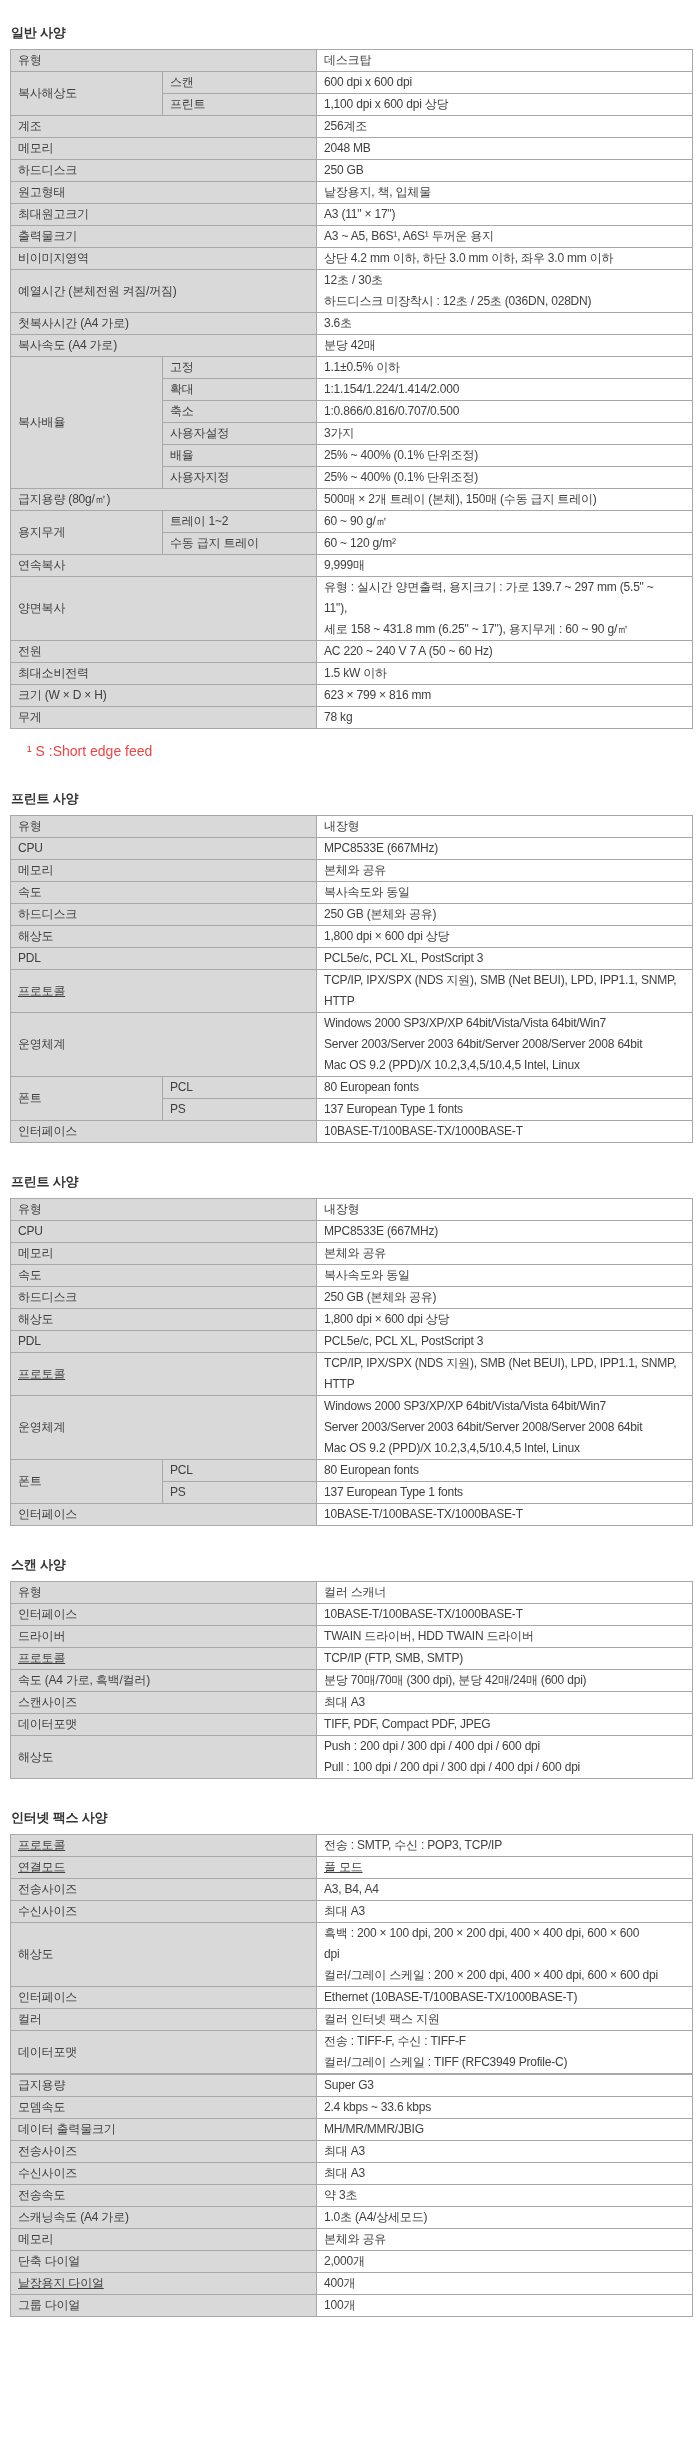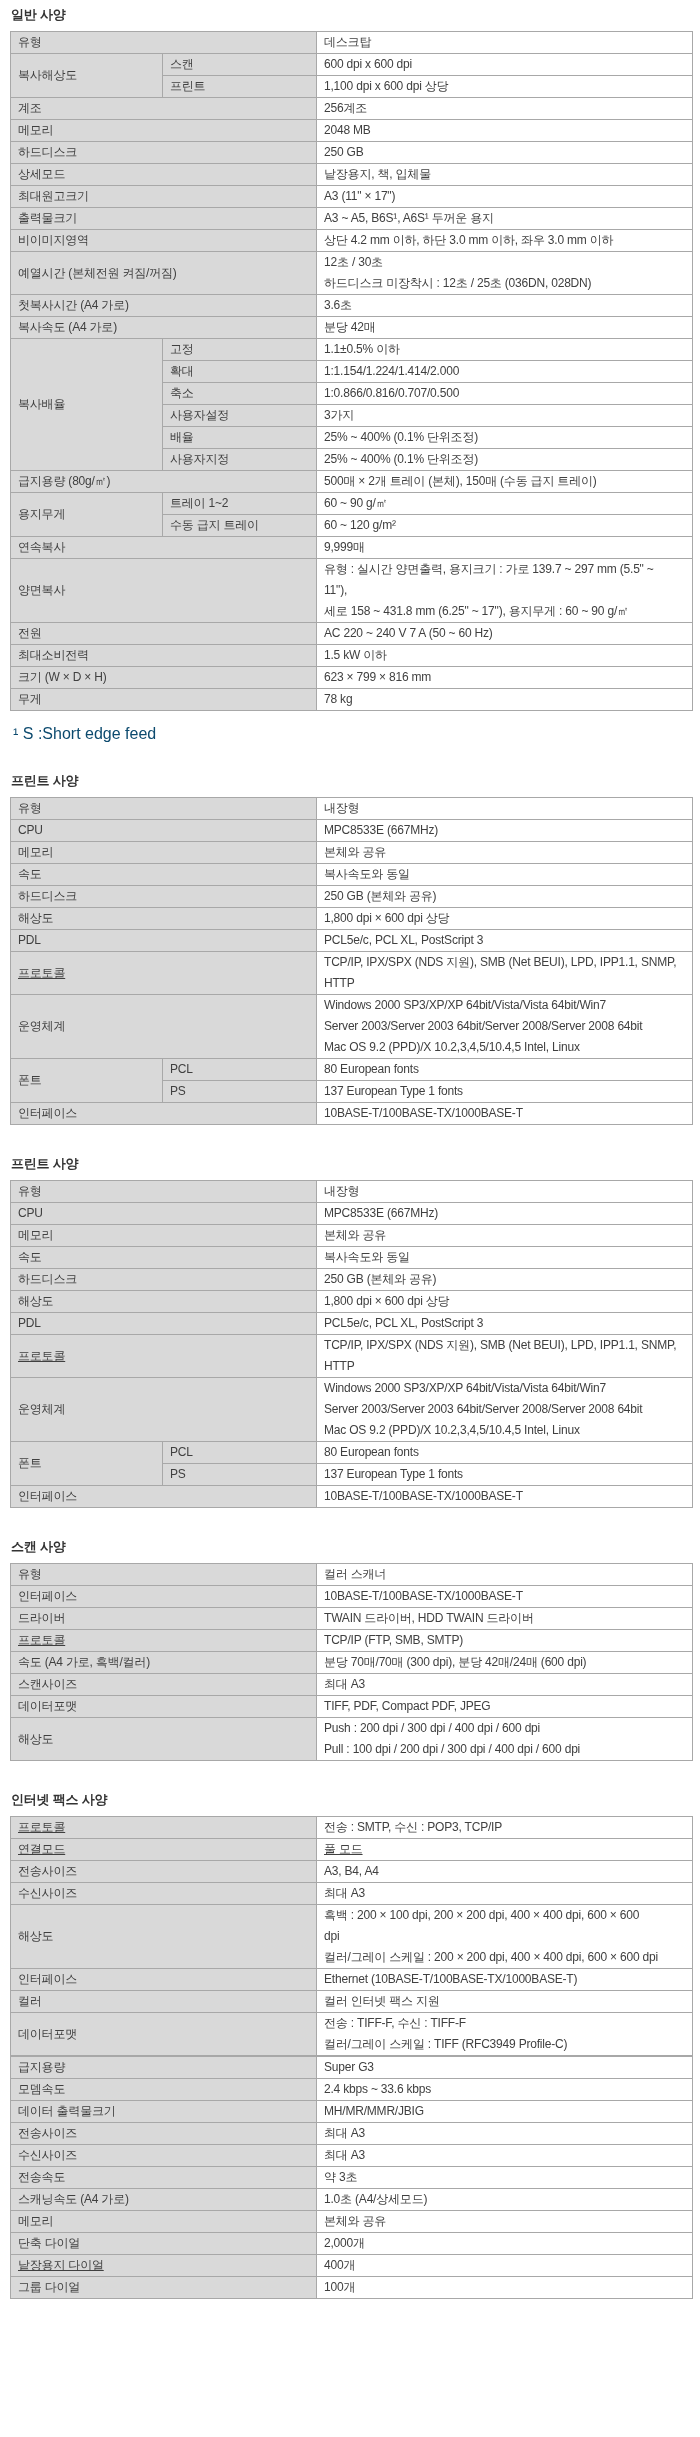--- a/index.html
+++ b/index.html
@@ -10,21 +10,21 @@
     -webkit-font-smoothing:antialiased;
   }
   .page{padding:6px 8px 40px 10px;}
   .section-title{
     font-size:13px;
     font-weight:bold;
     color:#333333;
     margin:30px 0 7px 1px;
     letter-spacing:-0.2px;
   }
-  .spec-section:first-child .section-title{margin-top:0;}
+  .spec-section:first-child .section-title{margin-top:18px;}
   table.spec-table{
     border-collapse:collapse;
     table-layout:fixed;
     width:682px;
     font-size:12px;
     color:#404040;
   }
   table.spec-table td{
     border:1px solid #a8a8a8;
     padding:0 7px;
@@ -33,23 +33,23 @@
     letter-spacing:-0.2px;
   }
   td.lbl{background:#d9d9d9;}
   .line{line-height:21px;white-space:nowrap;}
   td.lbl .line{white-space:normal;}
   .glossary{
     text-decoration:underline;
     cursor:pointer;
   }
   .footnote{
-    font-size:16px;
-    color:#0c4a6e;
-    margin:14px 0 0 3px;
+    font-size:14px;
+    color:#ef4444;
+    margin:14px 0 0 17px;
     line-height:17px;
   }
 </style>
 </head>
 <body>
 
 <div class="page">
     <div class="spec-section">
       <div class="section-title">일반 사양</div>
       <table class="spec-table">
@@ -105,21 +105,21 @@
           <tr>
             <td class="lbl" colspan="2">
               <div class="line">하드디스크</div>
             </td>
             <td>
               <div class="line">250 GB</div>
             </td>
           </tr>
           <tr>
             <td class="lbl" colspan="2">
-              <div class="line">상세모드</div>
+              <div class="line">원고형태</div>
             </td>
             <td>
               <div class="line">낱장용지, 책, 입체물</div>
             </td>
           </tr>
           <tr>
             <td class="lbl" colspan="2">
               <div class="line">최대원고크기</div>
             </td>
             <td>

